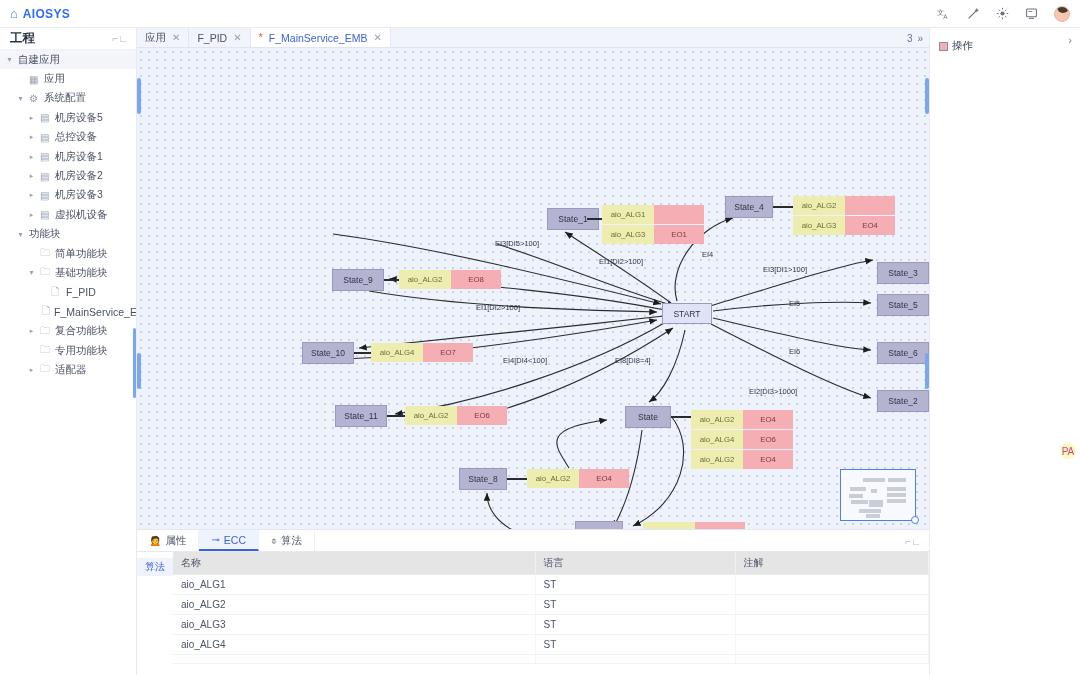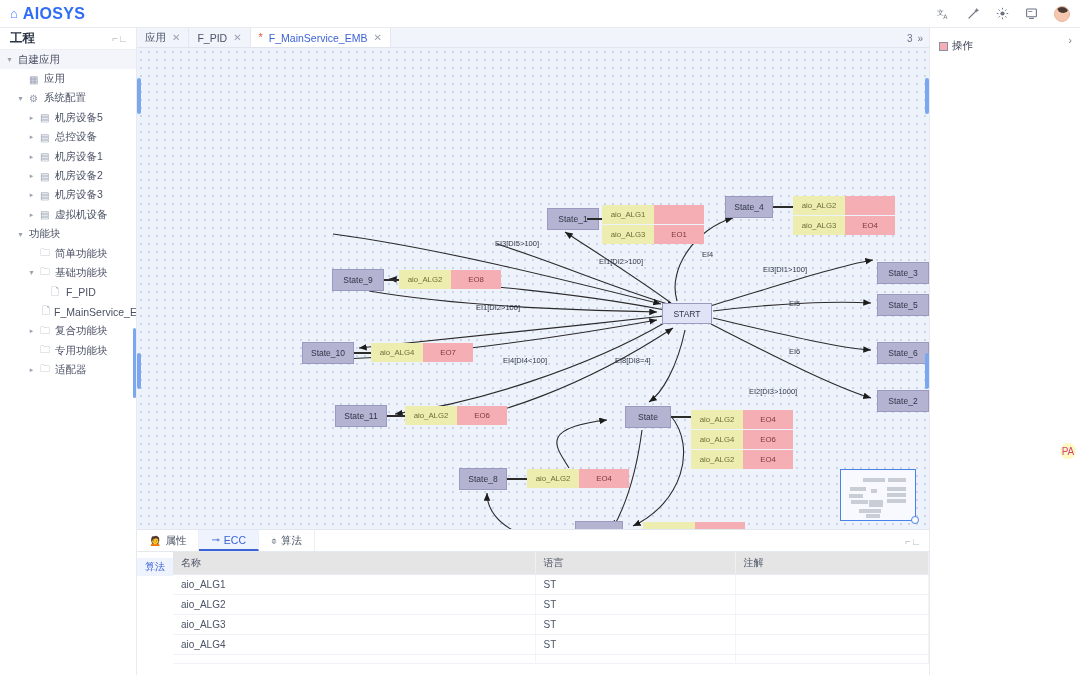--- a/index.html
+++ b/index.html
@@ -13,21 +13,21 @@
   
   #topbar {
     height: 28px; width: 1080px;
     display: flex; align-items: center;
     background: #ffffff;
     border-bottom: 1px solid #e8eaf0;
     position: relative;
   }
   #brand { display: flex; align-items: center; gap: 5px; padding-left: 10px; width: 135px; }
   #brand .home { color: #4a7dff; font-size: 13px; line-height: 1; }
-  #brand .name { color: #2f6df6; font-weight: bold; font-size: 16px; letter-spacing: .3px; }
+  #brand .name { color: #2f6df6; font-weight: bold; font-size: 12px; letter-spacing: .3px; }
 
   #topmenu { display: flex; align-items: center; gap: 46px; margin-left: 254px; }
   .tmitem { display: flex; align-items: center; gap: 5px; color: #5b6272; font-size: 11.5px; cursor: pointer; margin-top: 42px; }
   .tmitem .ico { color: #4a7dff; display: inline-flex; }
 
   #toprighticons { position: absolute; right: 10px; display: flex; align-items: center; gap: 16px; }
   .tri { color: #6b7280; font-size: 13px; cursor: pointer; display: inline-flex; }
   #avatar {
     width: 16px; height: 16px; border-radius: 50%;
     background: #f6c7ae; border: 1px solid #e8b79e;

